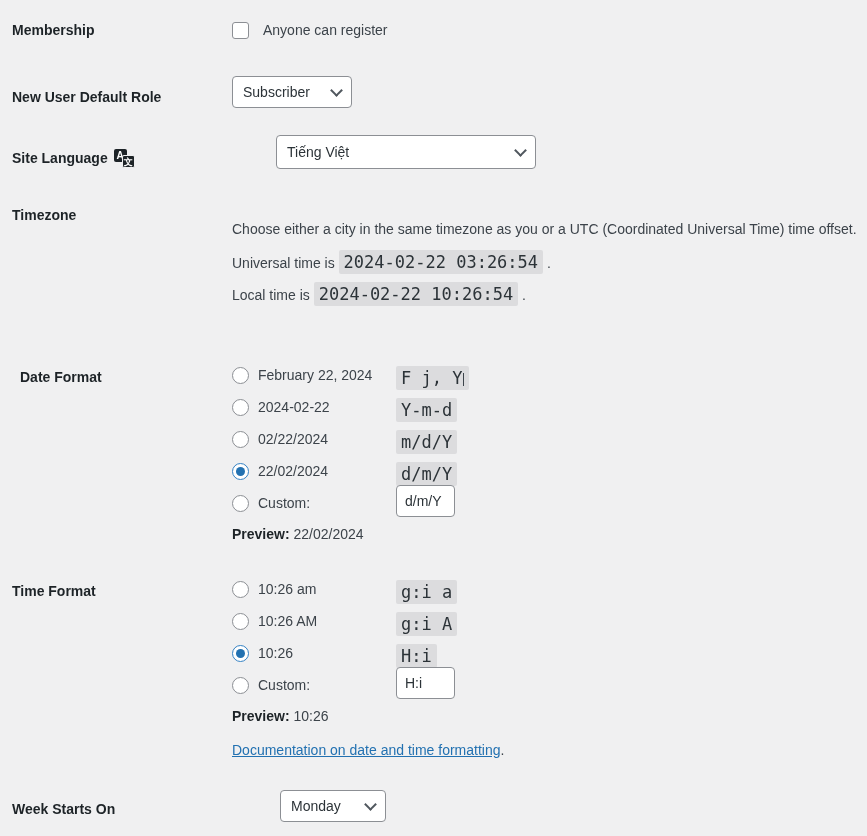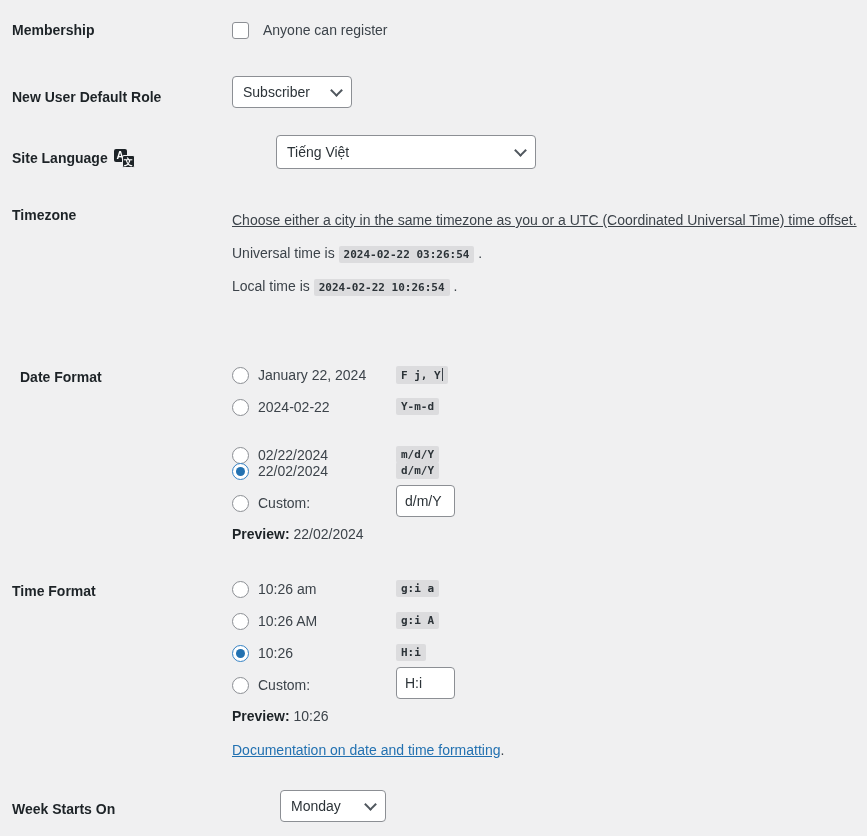--- a/index.html
+++ b/index.html
@@ -121,27 +121,26 @@
 
   
   .desc {
     font-size: 14px;
     color: #3c434a;
     line-height: 20px;
     white-space: nowrap;
   }
   .code-chip {
     font-family: "DejaVu Sans Mono", monospace;
-    font-size: 11px;
+    font-size: 17px;
     background: #dcdcde;
     color: #2c3338;
     padding: 2px 5px;
     border-radius: 2px;
     white-space: pre;
-    font-weight: bold;
   }
 
   
   .radio-line {
     position: absolute;
     left: 0;
     display: flex;
     align-items: center;
     height: 20px;
   }
@@ -258,51 +257,51 @@
       <div class="select w-lang">
         <span>Tiếng Việt</span>
         <span class="chev"></span>
       </div>
     </div>
   </div>
 
   <div class="form-row" style="top:202px;">
     <div class="row-label" style="top:3px;">Timezone</div>
     <div class="row-field" style="top:-6px;">
-      <div class="desc" style="margin-top:14px;text-decoration:underline;">Choose either a city in the same timezone as you or a UTC (Coordinated Universal Time) time offset.</div>
+      <div class="desc" style="margin-top:23px;">Choose either a city in the same timezone as you or a UTC (Coordinated Universal Time) time offset.</div>
       <div class="desc" style="margin-top:13px;">
         <span>Universal time is</span>
         <span class="code-chip">2024-02-22 03:26:54</span>
         <span>.</span>
       </div>
       <div class="desc" style="margin-top:11px;">
         <span>Local time is</span>
         <span class="code-chip">2024-02-22 10:26:54</span>
         <span>.</span>
       </div>
     </div>
   </div>
 
   <div class="form-row" style="top:365px;">
     <div class="row-label" style="top:2px;margin-left:8px;">Date Format</div>
     <div class="row-field" style="top:0;width:300px;height:180px;">
 
       <label class="radio-line" style="top:0;">
         <span class="radio"></span>
-        <span class="radio-label">January 22, 2024</span>
+        <span class="radio-label">February 22, 2024</span>
         <span class="code-chip fmt-code caret">F j, Y</span>
       </label>
 
       <label class="radio-line" style="top:32px;">
         <span class="radio"></span>
         <span class="radio-label">2024-02-22</span>
         <span class="code-chip fmt-code">Y-m-d</span>
       </label>
 
-      <label class="radio-line" style="top:80px;">
+      <label class="radio-line" style="top:64px;">
         <span class="radio"></span>
         <span class="radio-label">02/22/2024</span>
         <span class="code-chip fmt-code">m/d/Y</span>
       </label>
 
       <label class="radio-line" style="top:96px;">
         <span class="radio checked"></span>
         <span class="radio-label">22/02/2024</span>
         <span class="code-chip fmt-code">d/m/Y</span>
       </label>

